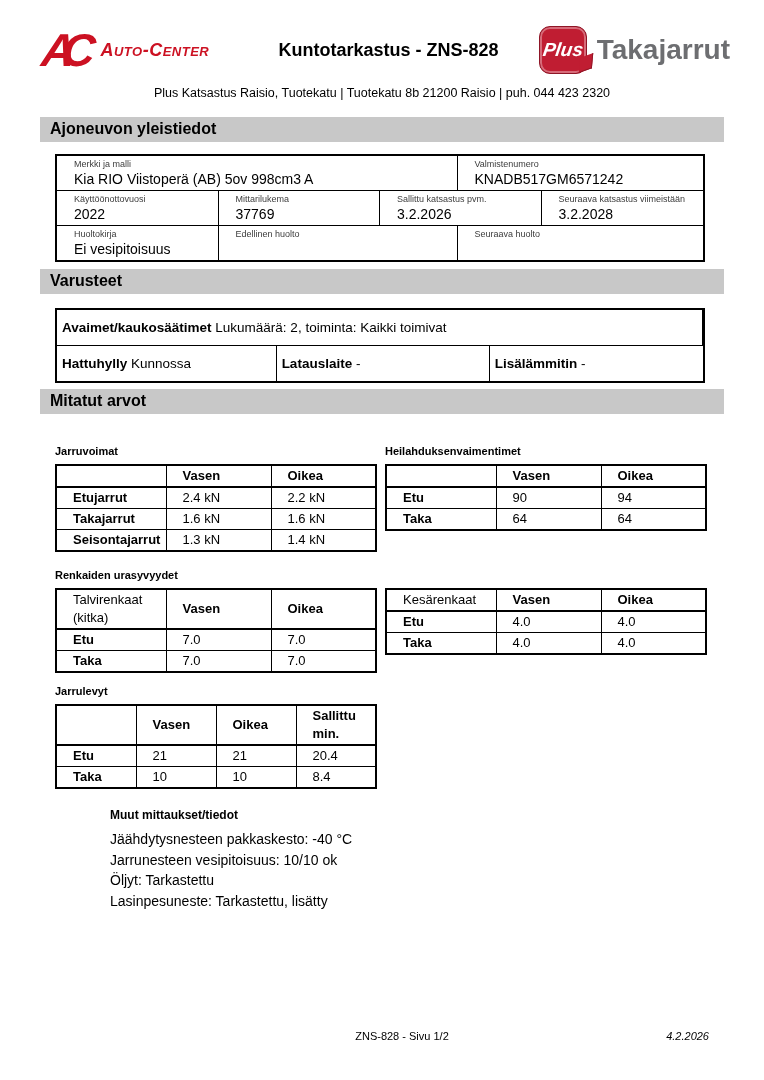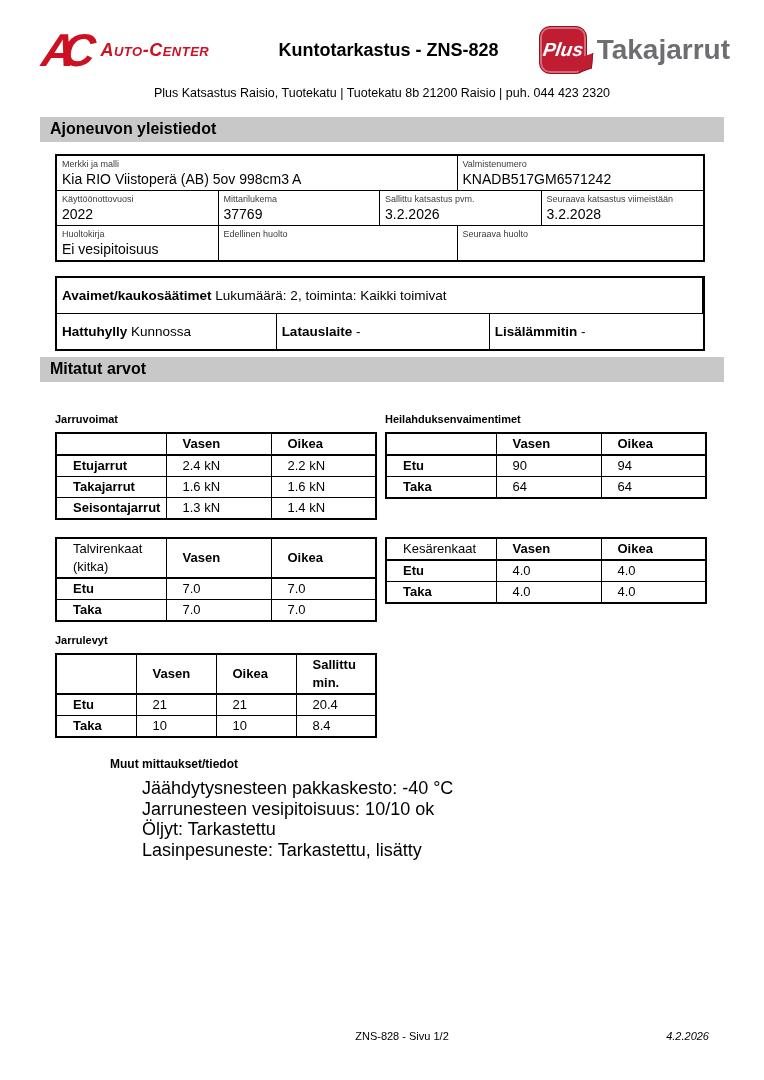--- a/index.html
+++ b/index.html
@@ -62,21 +62,21 @@
   
   .bgrid {
     margin-left: 55px; width: 650px;
     display: grid; grid-template-columns: repeat(100, 1fr);
     border: 2px solid #000; box-sizing: border-box;
   }
   .info-grid { margin-top: 12px; }
   .var-grid  { margin-top: 14px; }
   .cell {
     border-right: 1px solid #000; border-bottom: 1px solid #000;
-    padding: 2px 5px; box-sizing: border-box;
+    padding: 2px 17px; box-sizing: border-box;
   }
   .cell.last { border-right: none; }
   .cell.row-last { border-bottom: none; }
   .flabel { display: block; font-size: 9px; color: #3c3c3c; line-height: 12px; }
   .fvalue { display: block; font-size: 14px; line-height: 18px; min-height: 18px; }
   .span62 { grid-column: span 62; } .span38 { grid-column: span 38; }
   .span25 { grid-column: span 25; } .span37 { grid-column: span 37; }
   .span100 { grid-column: span 100; }
   .span34 { grid-column: span 34; } .span33 { grid-column: span 33; }
   .var-cell { font-size: 13.5px; line-height: 19px; padding: 8px 5px; }
@@ -98,21 +98,21 @@
     border: 1px solid #000; font-size: 13px; text-align: left;
     padding: 1px 16px; line-height: 18px; overflow: hidden;
   }
   table.mtable tr.hrow th { border-bottom: 2px solid #000; }
   th.corner-normal { font-weight: normal; }
   td.rl { font-weight: bold; }
 
   
   .muut-block { margin-left: 55px; margin-top: 19px; }
   .muut-title { font-size: 12px; font-weight: bold; margin-bottom: 7px; }
-  .muut-line { font-size: 18px; line-height: 20.5px; margin-left: 32px; }
+  .muut-line { font-size: 14px; line-height: 20.5px; }
 
   
   .footer { position: absolute; left: 0; right: 0; bottom: 36px; height: 14px; }
   .footer-page {
     position: absolute; left: 0; right: 0; text-align: center;
     font-size: 11px;  padding-left: 40px;
   }
   .footer-date {
     position: absolute; right: 55px;
     font-size: 11px; font-style: italic;
@@ -174,20 +174,21 @@
     <div class="cell span37 row-last">
       <span class="flabel">Edellinen huolto</span>
       <span class="fvalue"></span>
     </div>
     <div class="cell span38 last row-last">
       <span class="flabel">Seuraava huolto</span>
       <span class="fvalue"></span>
     </div>
   </div>
 
+  <div class="section-bar bar-varusteet">Varusteet</div>
 
   <div class="bgrid var-grid">
     <div class="cell var-cell span100">
       <b>Avaimet/kaukosäätimet</b><span> Lukumäärä: 2, toiminta: Kaikki toimivat</span>
     </div>
     <div class="cell var-cell span34 row-last">
       <b>Hattuhylly</b><span> Kunnossa</span>
     </div>
     <div class="cell var-cell span33 row-last">
       <b>Latauslaite</b><span> -</span>
@@ -257,20 +258,21 @@
             <td class="rl">Taka</td>
             <td>64</td>
             <td>64</td>
           </tr>
         </tbody>
           </table>
       </div>
     </div>
 
     <div class="meas-row-2">
+      <div class="tbl-caption">Renkaiden urasyvyydet</div>
       <div class="two-col">
         <div class="col">
           <table class="mtable">
             <colgroup>
                 <col style="width:110px">
                 <col style="width:105px">
                 <col style="width:105px">
               </colgroup>
             <tbody>
                 <tr class="hrow">

